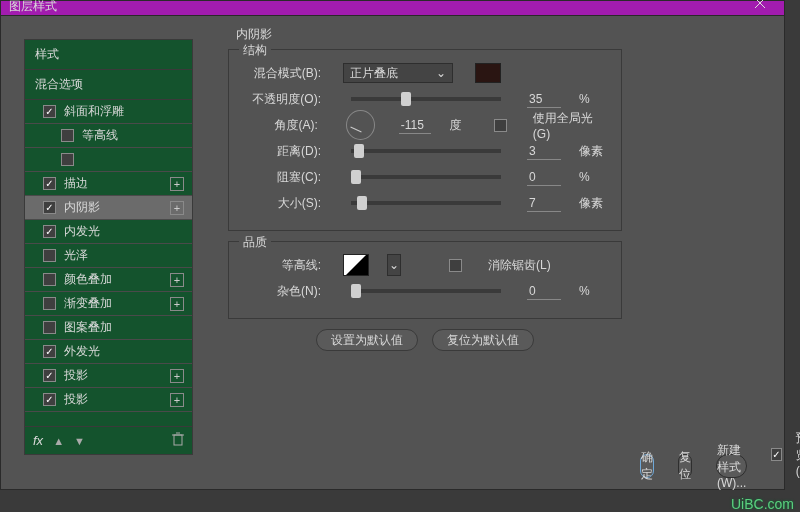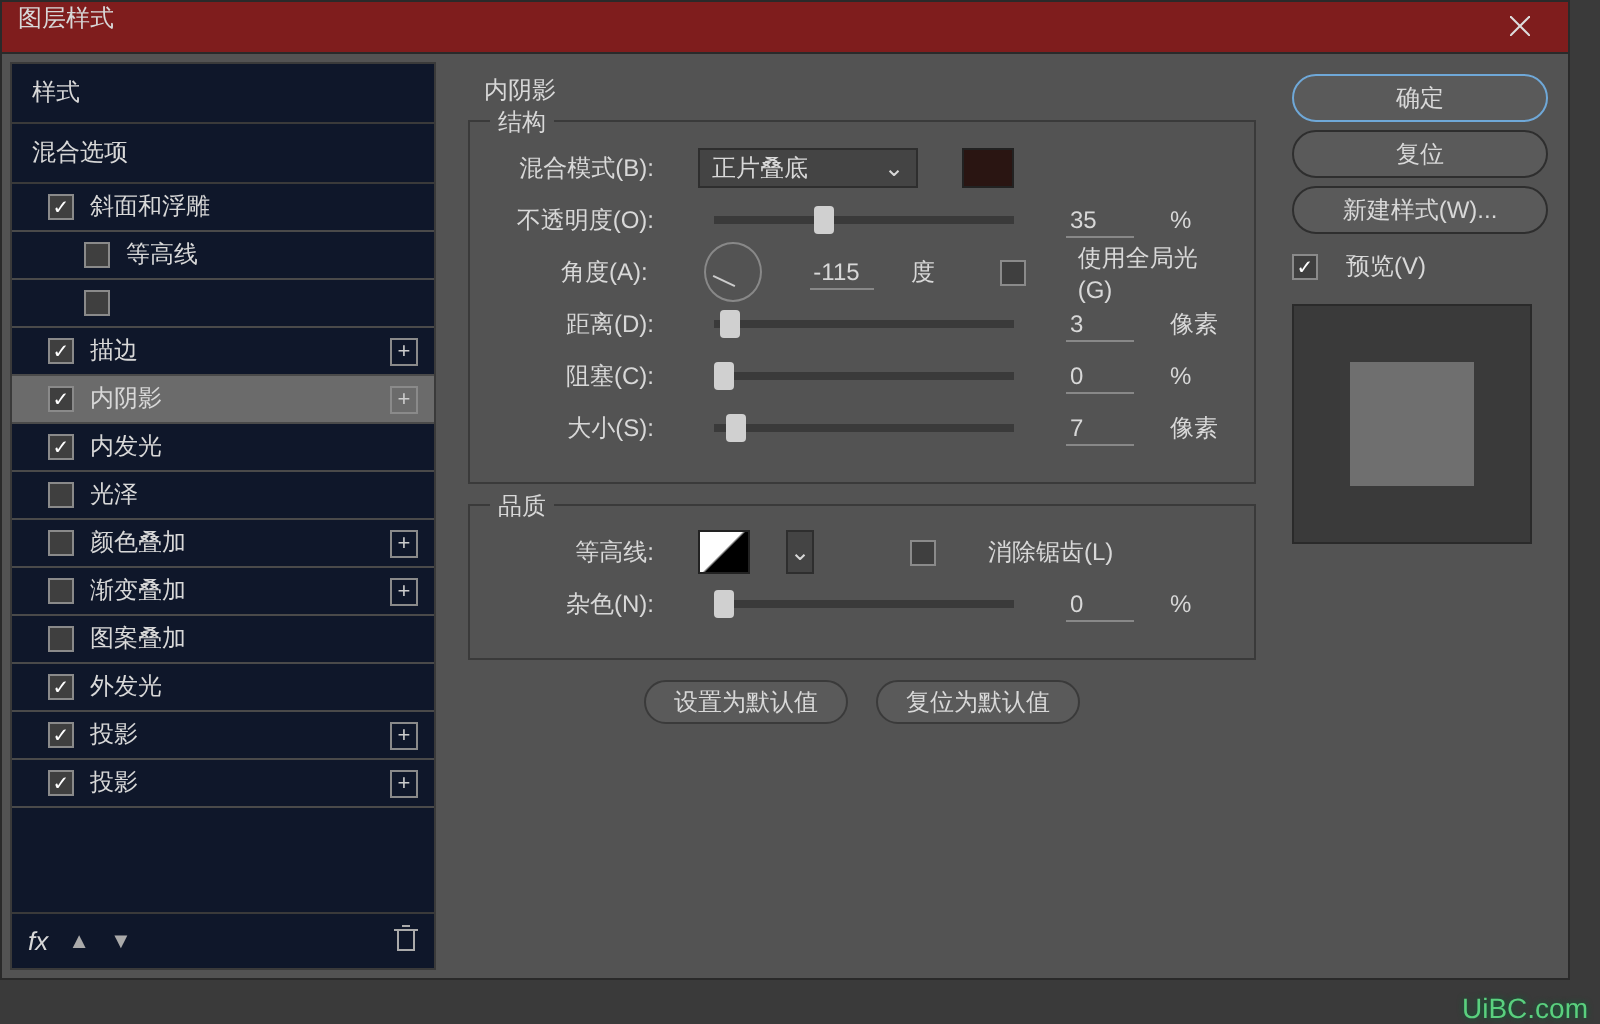--- a/index.html
+++ b/index.html
@@ -1,22 +1,22 @@
 <!DOCTYPE html>
 <html><head>
 <meta charset="utf-8">
 <style>
 *{box-sizing:border-box;margin:0;padding:0;font-family:"Microsoft YaHei",sans-serif;font-size:12px;color:#d8d8d8}
 body{background:#3a3a3a;width:800px;height:512px;overflow:hidden;position:relative}
 .dialog{position:absolute;left:0;top:0;width:785px;height:490px;background:#535353;border:1px solid #2a2a2a}
-.titlebar{height:26px;background:#7f1d1d;border-bottom:1px solid #2a2a2a;display:flex;align-items:flex-start;padding:0 8px}
+.titlebar{height:15px;background:#a21caf;border-bottom:1px solid #2a2a2a;display:flex;align-items:flex-end;padding:0 8px}
 .titlebar .title{flex:1}
 .close-btn{width:32px;height:24px;display:flex;align-items:center;justify-content:center;cursor:pointer}
 .body{display:flex;height:calc(100% - 26px)}
-.left{width:258px;border:1px solid #3a3a3a;margin:4px;display:flex;flex-direction:column;background:#0f172a}
+.left{width:258px;border:1px solid #3a3a3a;margin:23px;display:flex;flex-direction:column;background:#14532d}
 .left-head{padding:6px 10px;border-bottom:1px solid #3a3a3a}
 .left-sub{padding:6px 10px;border-bottom:1px solid #3a3a3a}
 .styles{flex:1;overflow:auto}
 .style-row{display:flex;align-items:center;height:24px;padding:0 8px 0 18px;border-bottom:1px solid #4a4a4a;cursor:pointer}
 .style-row.sel{background:#6b6b6b}
 .style-row.sub{padding-left:36px}
 .cb{width:13px;height:13px;border:1px solid #8a8a8a;background:#3f3f3f;margin-right:8px;display:flex;align-items:center;justify-content:center}
 .cb.on::after{content:"✓";font-size:10px;color:#fff}
 .style-row .lbl{flex:1}
 .plus{width:14px;height:14px;border:1px solid #8a8a8a;display:flex;align-items:center;justify-content:center;font-size:11px;color:#ccc}
@@ -35,21 +35,21 @@
 .slider{width:150px;height:4px;background:#3a3a3a;position:relative;margin:0 8px}
 .slider .thumb{position:absolute;top:-5px;width:10px;height:14px;background:#d0d0d0;border-radius:2px}
 .val{width:34px;border-bottom:1px solid #888;text-align:left;padding:1px 2px}
 .unit{width:28px}
 .angle{width:30px;height:30px;border:1px solid #888;border-radius:50%;position:relative;margin:0 6px}
 .angle::after{content:"";position:absolute;width:12px;height:1px;background:#ccc;left:3px;top:18px;transform:rotate(25deg)}
 .btn{height:22px;padding:0 14px;background:#5a5a5a;border:1px solid #3a3a3a;border-radius:11px;display:inline-flex;align-items:center;cursor:pointer}
 .btns-row{display:flex;gap:14px;justify-content:center;margin-top:6px}
 .curve{width:26px;height:22px;background:linear-gradient(135deg,#fff 0%,#fff 48%,#000 52%,#000 100%);border:1px solid #222}
 .curve-dd{width:14px;height:22px;background:#444;border:1px solid #2e2e2e;display:flex;align-items:center;justify-content:center}
-.right{width:150px;padding:10px 10px 0 6px;display:flex;flex-direction:column;gap:4px;align-items:flex-start}
+.right{width:150px;padding:10px 10px 0 6px;display:flex;flex-direction:row;gap:24px;align-items:flex-end}
 .rbtn{width:128px;height:24px;border-radius:12px;border:1px solid #2e2e2e;background:#5a5a5a;display:flex;align-items:center;justify-content:center;cursor:pointer}
 .rbtn.primary{border:1px solid #6fa8d8}
 .prev-row{display:flex;align-items:center;gap:6px;margin-top:4px}
 .preview{width:120px;height:120px;background:#3a3a3a;border:1px solid #2a2a2a;margin-top:6px;display:flex;align-items:center;justify-content:center}
 .preview-inner{width:62px;height:62px;background:#6f6f6f}
 .watermark{position:absolute;right:6px;bottom:0;font-size:14px;color:#5ad07e;font-weight:normal;text-shadow:0 0 3px #063}
 </style>
 </head>
 <body>
 

